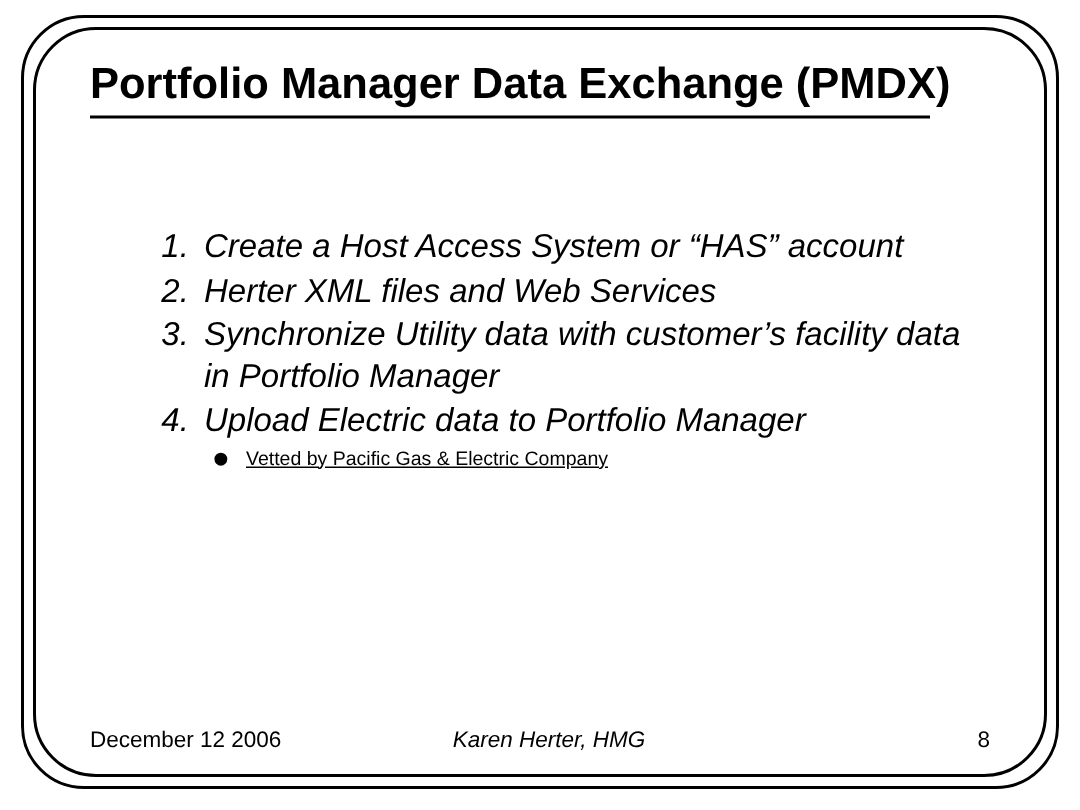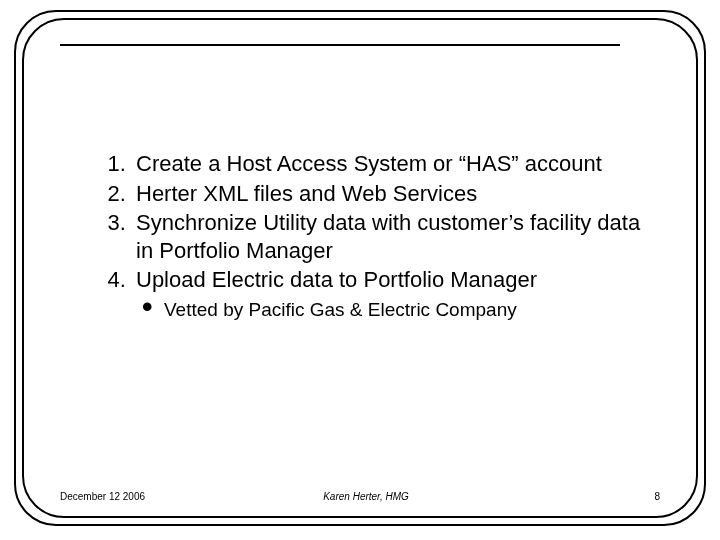--- a/index.html
+++ b/index.html
@@ -60,51 +60,53 @@
     position: absolute;
     left: 100px;
     top: 150px;
     right: 70px;
     font-size: 22px;
     line-height: 1.25;
   }
   ol.numbered {
     margin: 0;
     padding-left: 32px;
+    font-style: italic;
   }
   ol.numbered > li {
     margin: 0 0 2px 0;
     padding-left: 4px;
   }
   ul.sub {
     list-style: none;
     margin: 4px 0 0 0;
     padding-left: 42px;
-    font-size: 19px;
+    font-size: 13px;
+    text-decoration: underline;
   }
   ul.sub > li {
     position: relative;
     padding-left: 22px;
     margin-bottom: 2px;
     line-height: 1.25;
   }
   ul.sub > li::before {
     content: "•";
     position: absolute;
     left: 0;
     top: -10px;
     font-size: 30px;
     font-weight: bold;
   }
   .footer {
     position: absolute;
     left: 60px;
     right: 60px;
     bottom: 38px;
-    font-size: 10px;
+    font-size: 15px;
     display: flex;
     justify-content: space-between;
     align-items: baseline;
   }
   .footer-center {
     position: absolute;
     left: 12px;
     right: 0;
     text-align: center;
     font-style: italic;
@@ -113,20 +115,21 @@
   .footer-right { position: relative; z-index: 1; }
 </style>
 </head>
 <body>
 
 <div class="slide">
   <div class="border-outer"></div>
   <div class="border-inner"></div>
 
   <div class="title-block">
+    <div class="title">Portfolio Manager Data Exchange (PMDX)</div>
     <hr class="title-rule">
   </div>
 
   <div class="content">
     <ol class="numbered">
       <li>Create a Host Access System or “HAS” account</li>
       <li>Herter XML files and Web Services</li>
       <li>Synchronize Utility data with customer’s facility data in Portfolio Manager</li>
       <li>Upload Electric data to Portfolio Manager</li>
     </ol>

